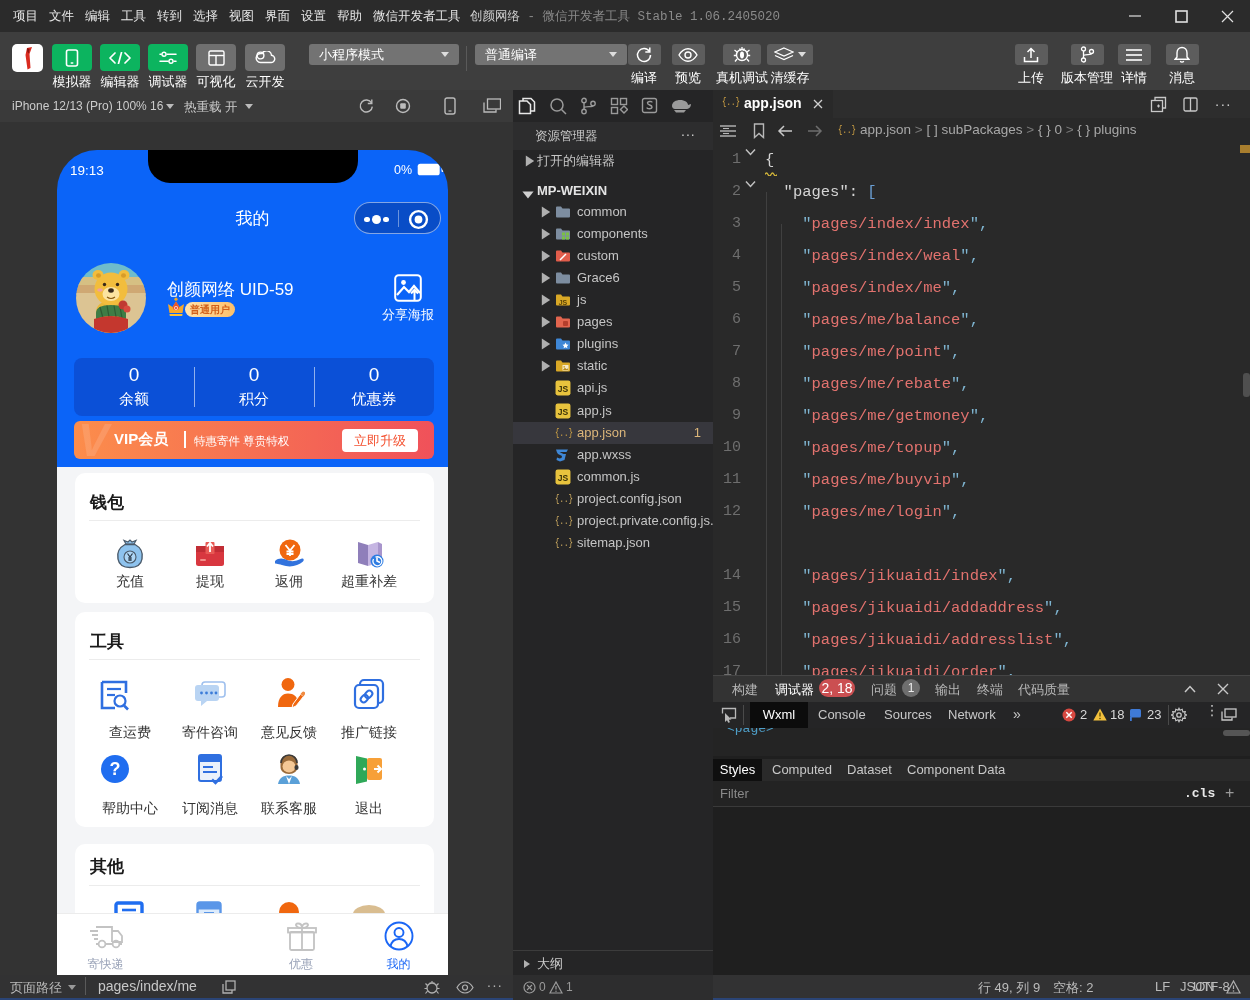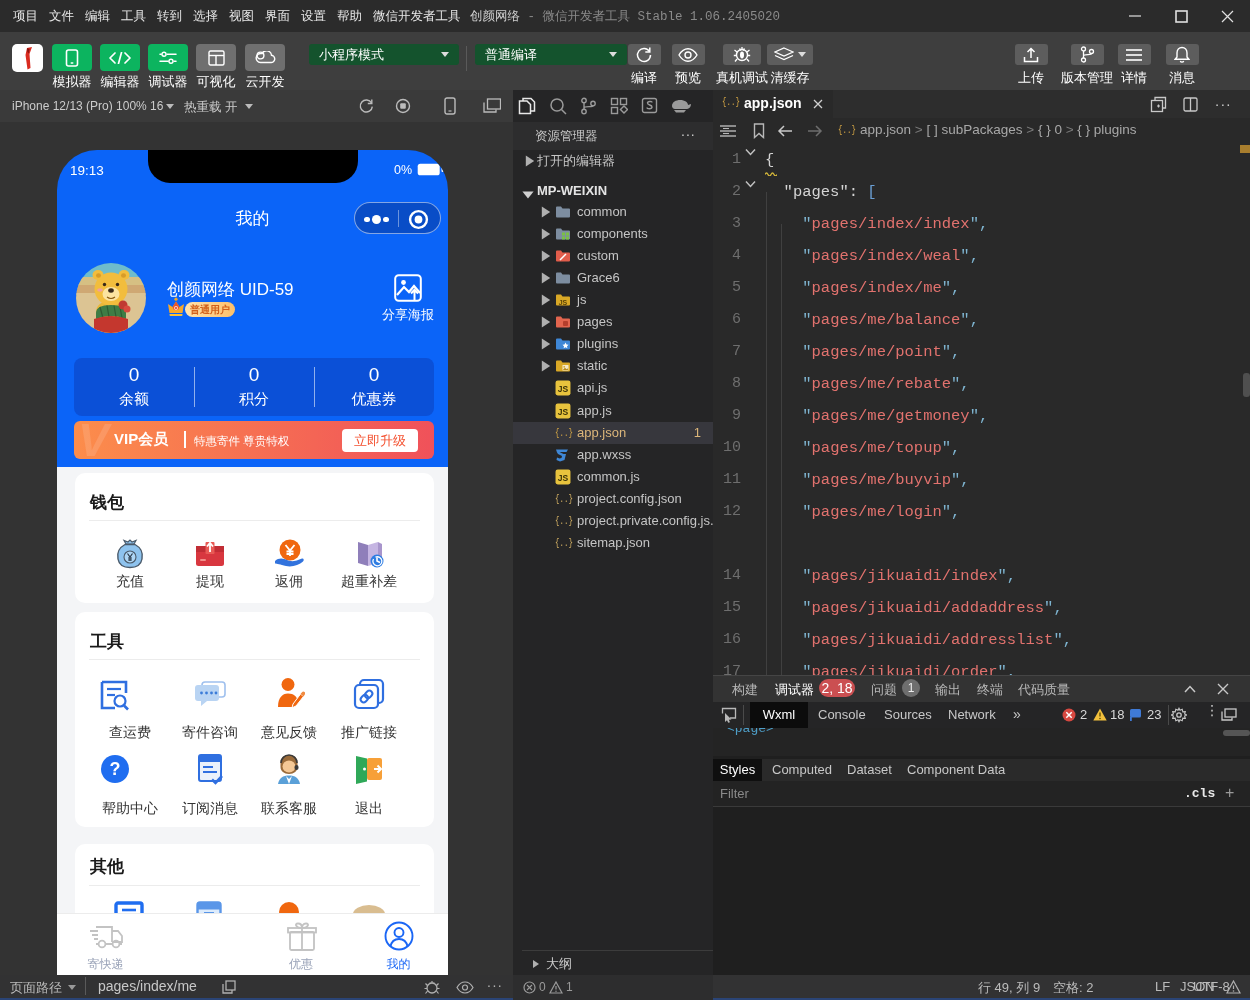--- a/index.html
+++ b/index.html
@@ -15,21 +15,21 @@
 #winbtns { position:absolute; right:0; top:0; height:32px; display:flex; }
 #winbtns div { width:46px; height:32px; display:flex; align-items:center; justify-content:center; color:#e0e0e0; }
 
 
 #toolbar { position:absolute; left:0; top:32px; width:1250px; height:58px; background:#3e3e3e; }
 .tbtn { position:absolute; top:12px; width:60px; text-align:center; }
 .tbtn .box { margin:0 auto; width:40px; height:27px; border-radius:4px; display:flex; align-items:center; justify-content:center; }
 .tbtn .lbl { margin-top:4px; font-size:13px; color:#fff; line-height:13px; white-space:nowrap; }
 .green { background:#0cb45f; }
 .gray { background:#6f6f6f; }
-.drop { position:absolute; top:12px; height:21px; background:#14532d; border-radius:3px; color:#fff; font-size:13px; display:flex; align-items:center; padding:0 10px; }
+.drop { position:absolute; top:12px; height:21px; background:#737373; border-radius:3px; color:#fff; font-size:13px; display:flex; align-items:center; padding:0 10px; }
 .drop .arr { position:absolute; right:10px; top:8px; width:0; height:0; border-left:4px solid transparent; border-right:4px solid transparent; border-top:5px solid #ddd; }
 .ibtn { position:absolute; top:12px; width:44px; }
 .ibtn .box { width:33px; height:21px; margin:0 auto; background:#5d5d5d; border-radius:3px; display:flex; align-items:center; justify-content:center; }
 .ibtn .lbl { margin-top:4px; text-align:center; font-size:13px; color:#fff; white-space:nowrap; }
 
 
 #simpanel { position:absolute; left:0; top:90px; width:513px; height:885px; background:#333333; }
 #simtoolbar { position:absolute; left:0; top:0; width:513px; height:32px; background:#3a3a3a; color:#cccccc; font-size:13px; }
 
 
@@ -698,21 +698,21 @@
         </div>
       <div class="trow" style="top:420px;">
           <span class="fico" style="top:0;font-size:11px;color:#d8b465;font-family:'Liberation Mono',monospace;display:inline-block;transform:scaleX(0.68);transform-origin:left center;">{..}</span>
           <span class="nm">project.private.config.js...</span>
         </div>
       <div class="trow" style="top:442px;">
           <span class="fico" style="top:0;font-size:11px;color:#d8b465;font-family:'Liberation Mono',monospace;display:inline-block;transform:scaleX(0.68);transform-origin:left center;">{..}</span>
           <span class="nm">sitemap.json</span>
         </div>
     </div>
-    <div class="abs" style="left:9px;top:860px;width:200px;height:25px;border-top:1px solid #3c3c3c;">
+    <div class="abs" style="left:0;top:860px;width:200px;height:25px;border-top:1px solid #3c3c3c;">
       <svg class="abs" style="left:10px;top:8px;" width="8" height="10" viewBox="0 0 8 10">
           <path d="M1 1 L7 5 L1 9 Z" fill="#b0b0b0"></path>
         </svg>
       <span class="abs" style="left:24px;top:4px;font-size:13px;color:#cccccc;">大纲</span>
     </div>
     <div class="abs" style="left:0;top:885px;width:200px;height:25px;color:#9a9a9a;font-size:12px;z-index:6;background:#2d2d2e;">
       <svg class="abs" style="left:10px;top:6px;" width="13" height="13" viewBox="0 0 13 13">
           <circle cx="6.5" cy="6.5" r="5.5" fill="none" stroke="#9a9a9a" stroke-width="1.2"></circle>
           <path d="M4 4 L9 9 M9 4 L4 9" stroke="#9a9a9a" stroke-width="1.1"></path>
         </svg>

